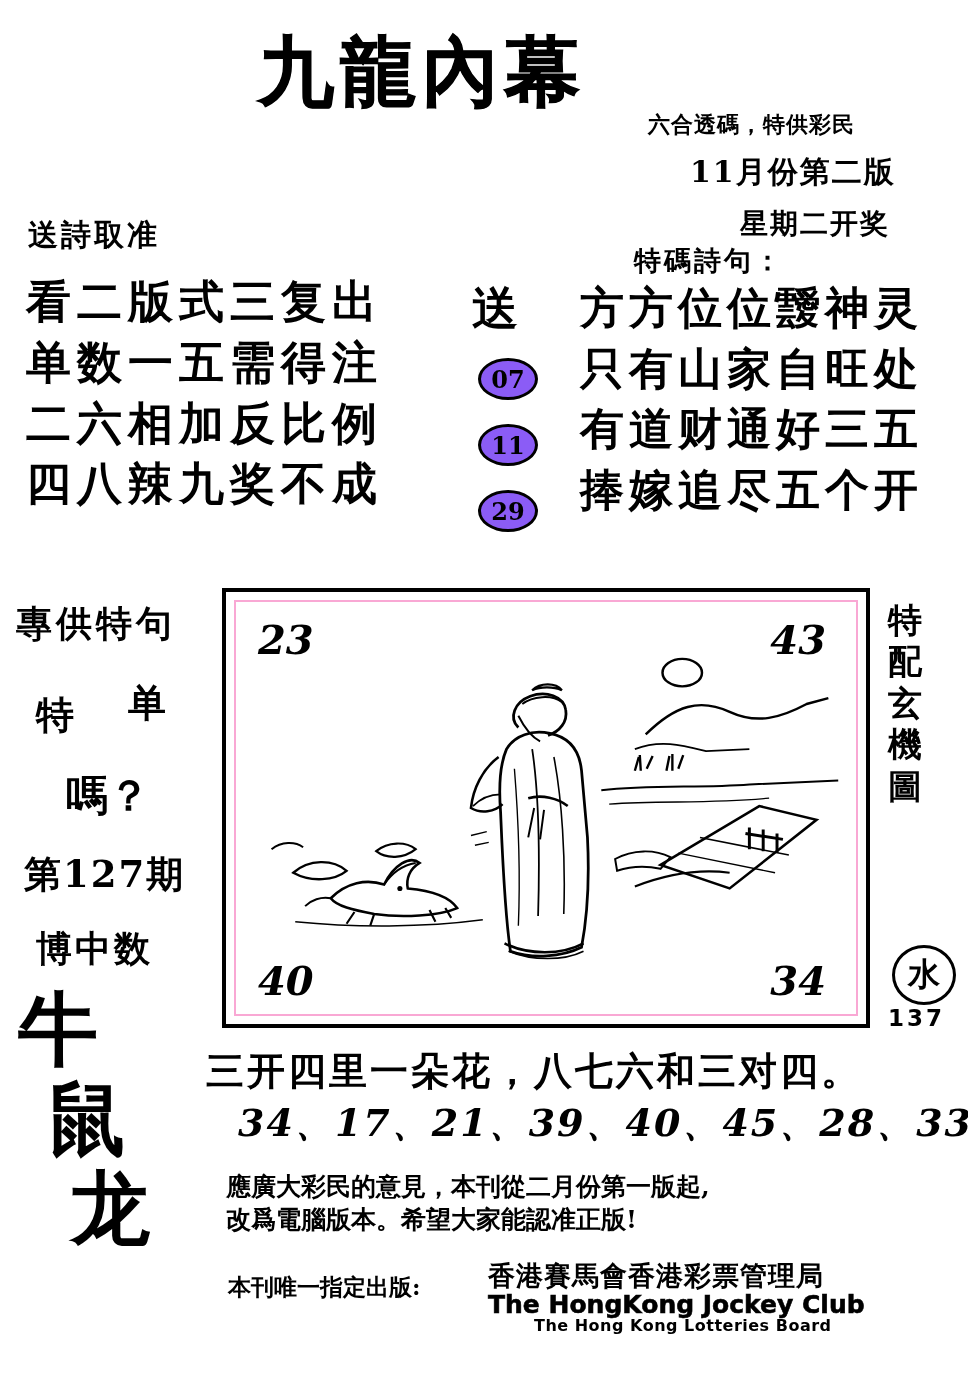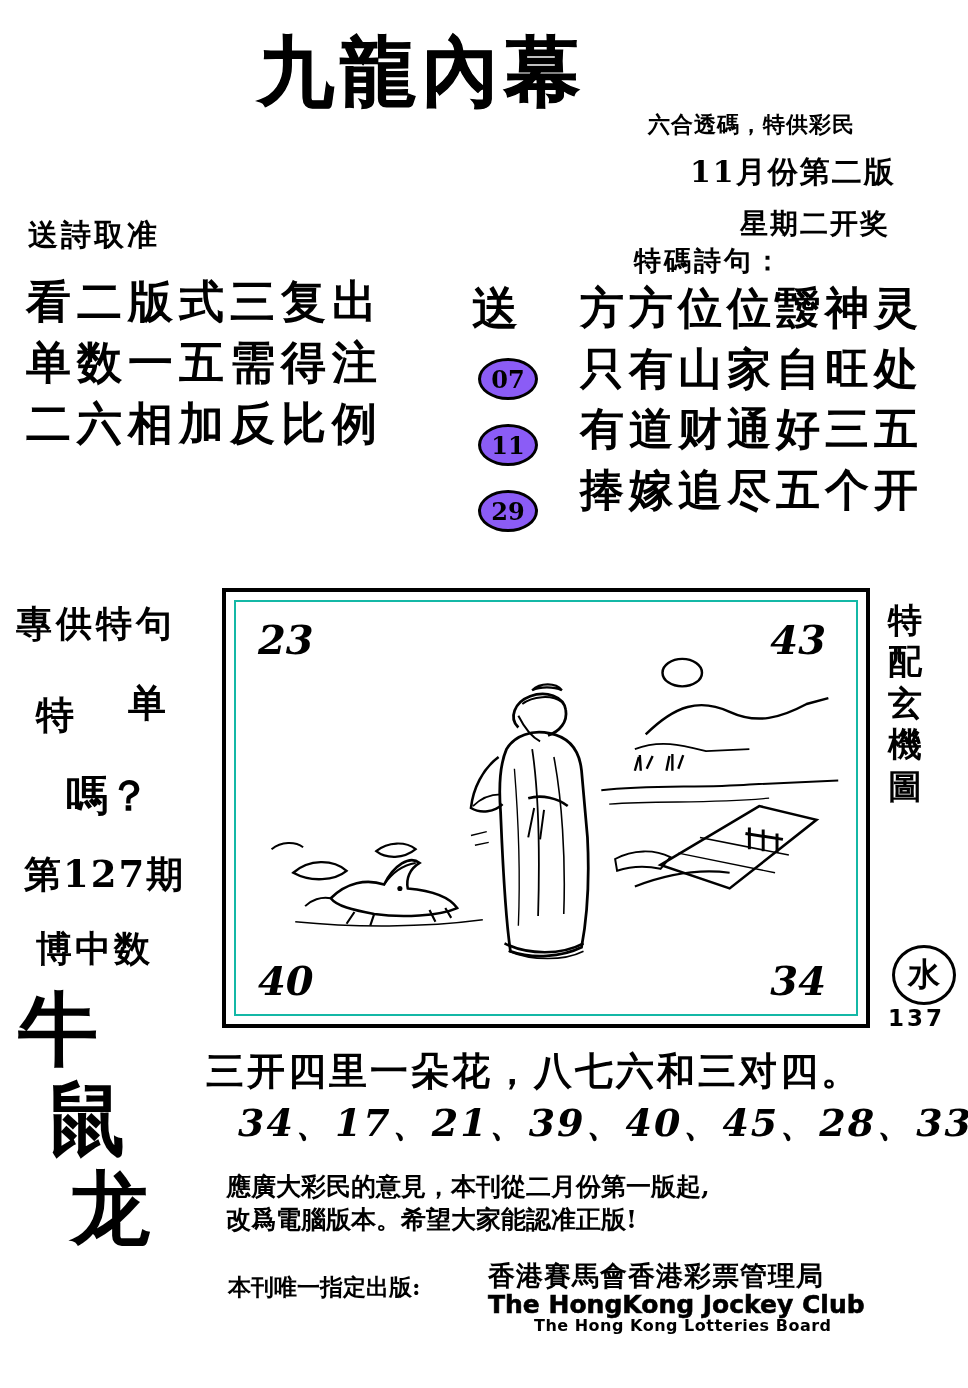--- a/index.html
+++ b/index.html
@@ -143,21 +143,21 @@
   
   .pic-frame{
     position:absolute;left:222px;top:588px;
     width:648px;height:440px;
     border:4px solid #000;
     background:#fff;
     box-sizing:border-box;
   }
   .pic-inner{
     position:absolute;left:8px;top:8px;right:8px;bottom:8px;
-    border:2px solid #14b8a6;
+    border:2px solid #f9a8d4;
     box-sizing:border-box;
     overflow:hidden;
   }
   .corner-num{
     position:absolute;
     font-family:"DejaVu Serif", serif;
     font-size:40px;font-weight:bold;
     font-style:italic;
   }
   .cn-tl{left:22px;top:14px;}
@@ -236,20 +236,21 @@
   <div class="masthead">九龍內幕</div>
   <div class="hdr-right1">六合透碼，特供彩民</div>
   <div class="hdr-right2">11月份第二版</div>
   <div class="hdr-right3">星期二开奖</div>
 
   <div class="poem-title">送詩取准</div>
   <div class="poem-lines">
     <div class="pl">看二版式三复出</div>
     <div class="pl">单数一五需得注</div>
     <div class="pl">二六相加反比例</div>
+    <div class="pl">四八辣九奖不成</div>
   </div>
 
   <div class="send-char">送</div>
   <div class="ball b1">07</div>
   <div class="ball b2">11</div>
   <div class="ball b3">29</div>
 
   <div class="tm-title">特碼詩句：</div>
   <div class="tm-lines">
     <div class="tl">方方位位靉神灵</div>

